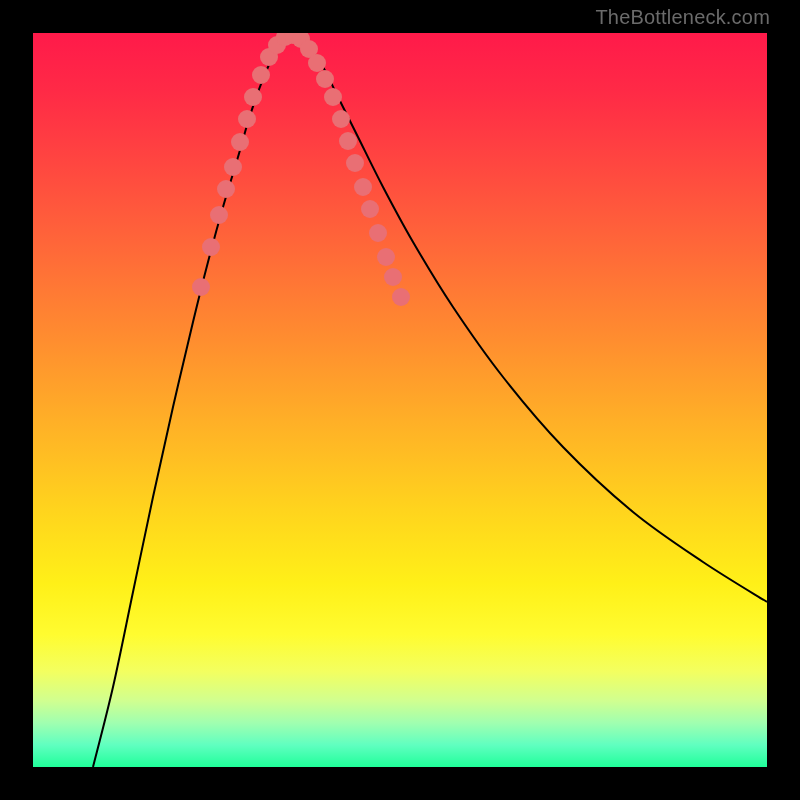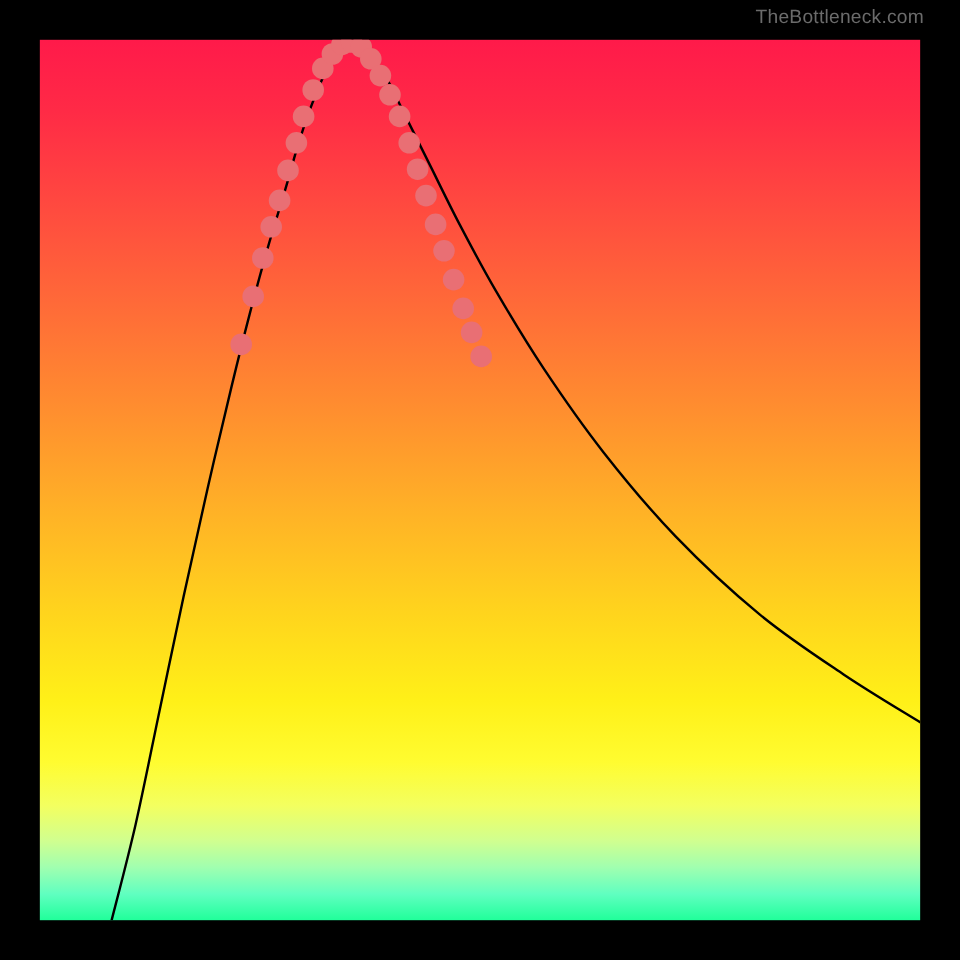--- a/index.html
+++ b/index.html
@@ -56,21 +56,21 @@
     left: 0;
     top: 0;
     width: 734px;
     height: 734px;
   }
   .watermark {
     position: absolute;
     top: 6px;
     right: 30px;
     color: #6b6b6b;
-    font-size: 16px;
+    font-size: 20px;
     font-weight: 500;
     letter-spacing: 0.2px;
     user-select: none;
   }
 </style>
 </head>
 <body>
 
 <div class="frame">
   <div class="watermark">TheBottleneck.com</div>

